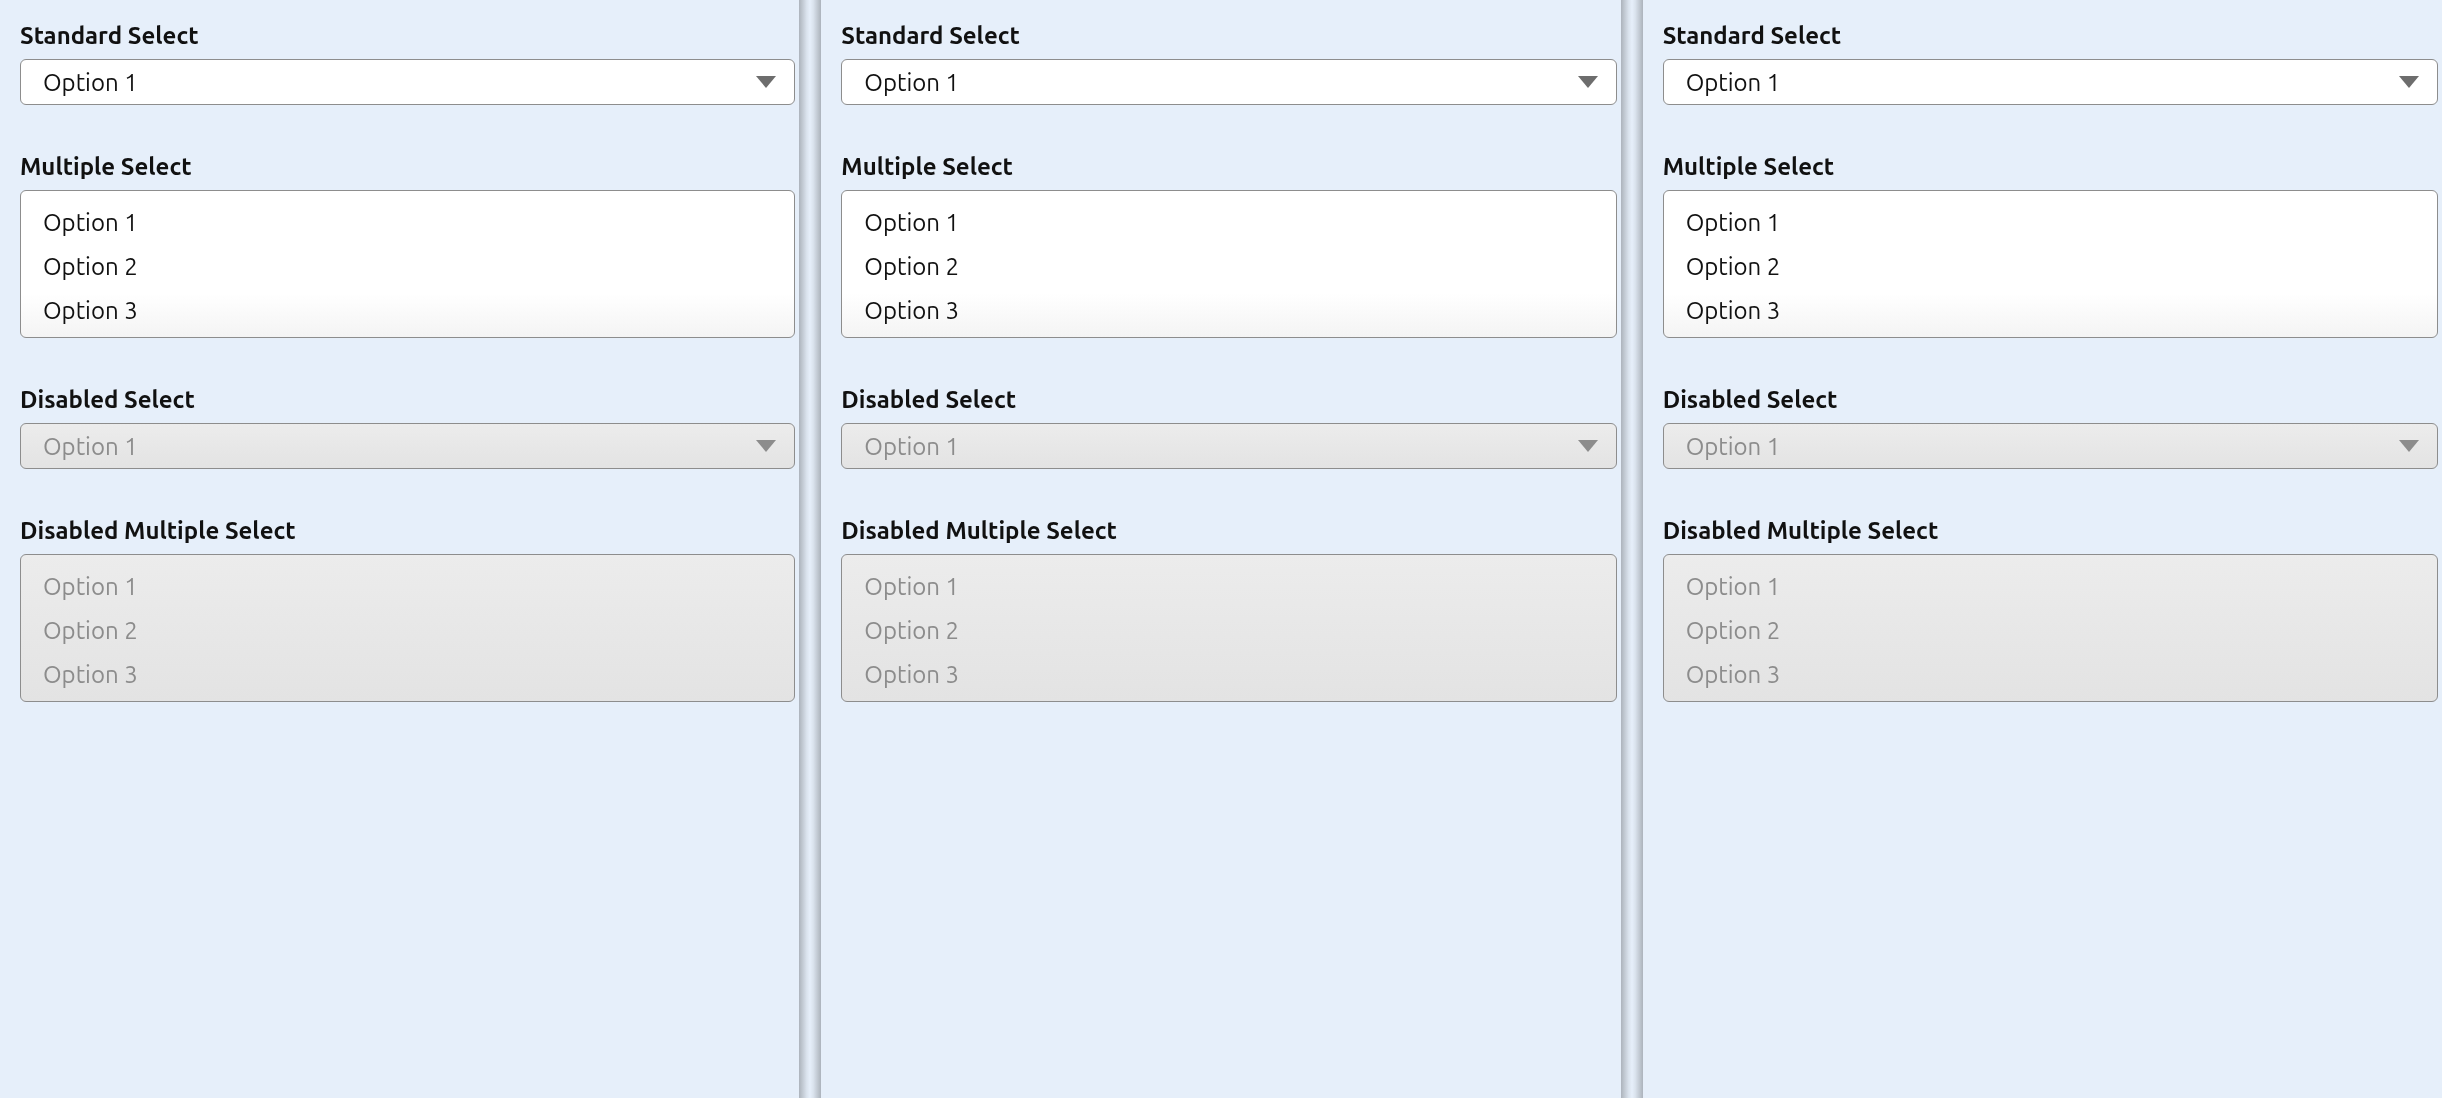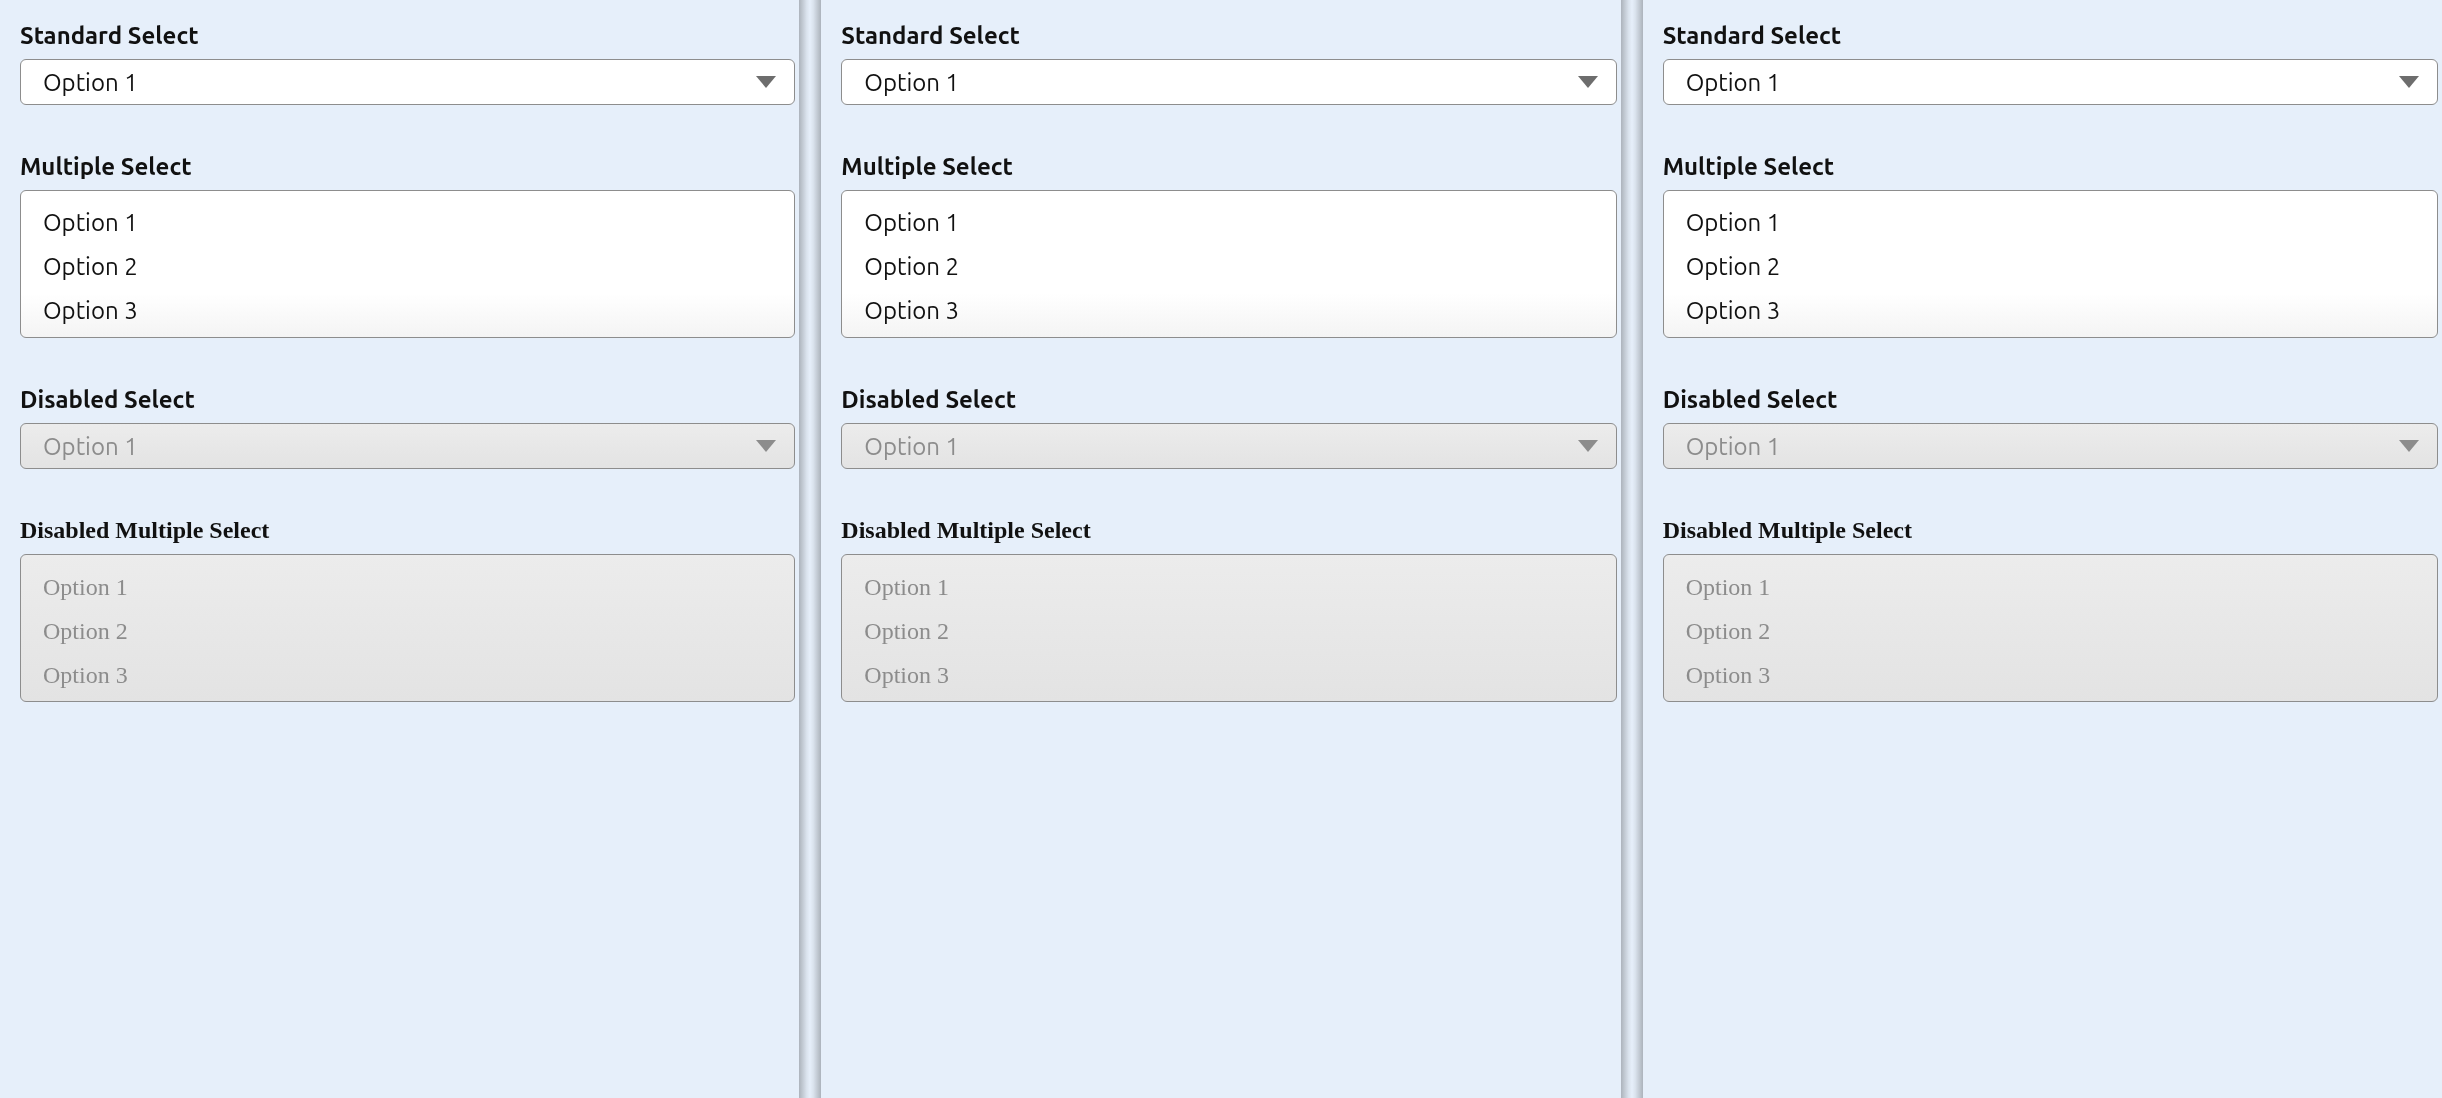--- a/index.html
+++ b/index.html
@@ -27,21 +27,21 @@
     flex: 0 0 22px;
     background: linear-gradient(to right,
       rgba(0,0,0,0.25) 0%,
       rgba(0,0,0,0.05) 35%,
       rgba(0,0,0,0.0) 50%,
       rgba(0,0,0,0.05) 65%,
       rgba(0,0,0,0.25) 100%);
   }
 
   .field { margin-bottom: 48px; }
-  .field:last-child { margin-bottom: 12px; font-family: Liberation Serif, serif; }
+  .field:last-child { margin-bottom: 12px; }
 
   .label {
     font-weight: 600;
     font-size: 24px;
     margin-bottom: 10px;
     color: #111;
   }
 
   
   .select {

